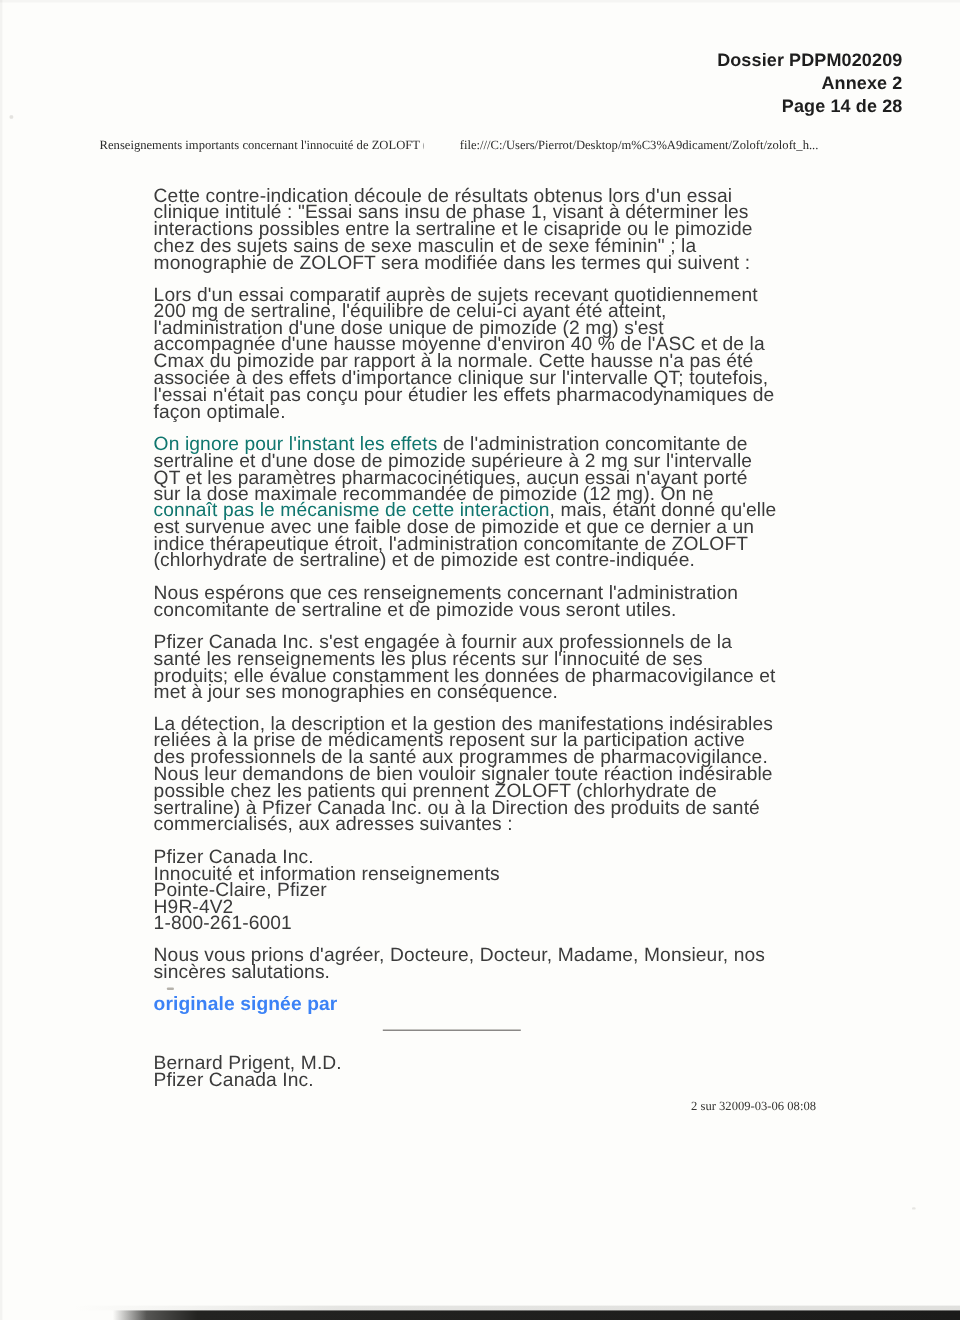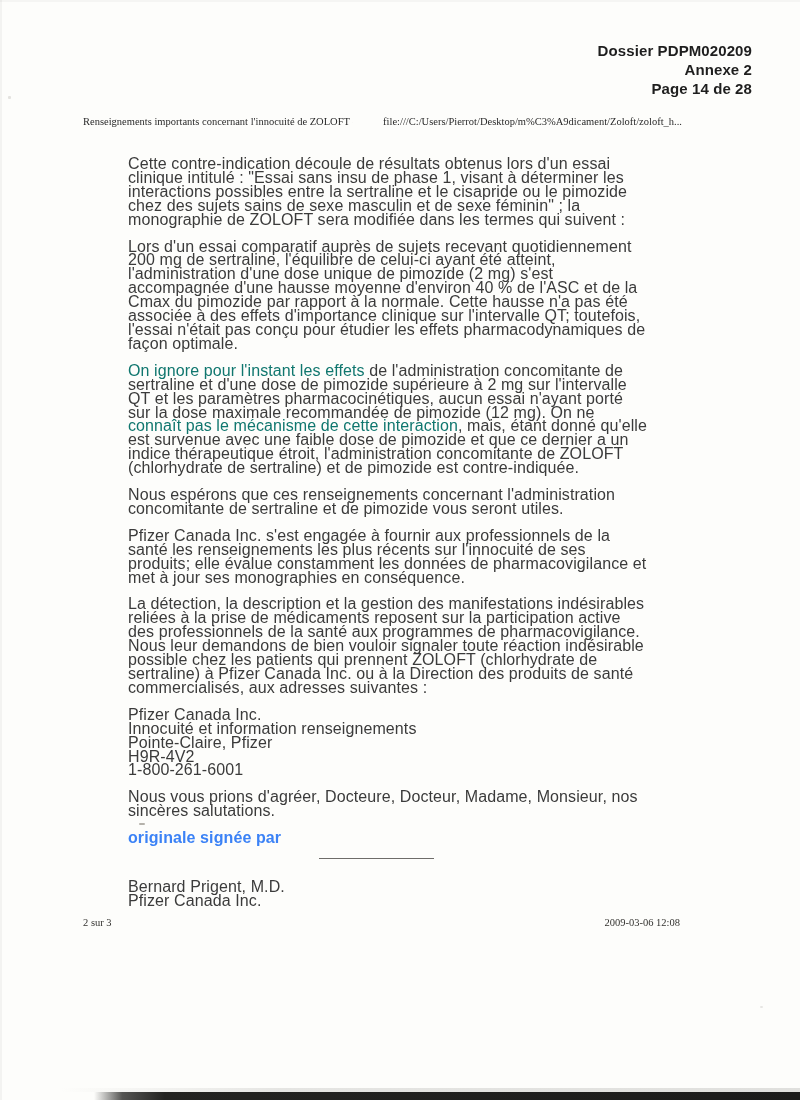--- a/index.html
+++ b/index.html
@@ -57,21 +57,21 @@
   .address-block { margin:0 0 13px 0; }
   .sig-line {
     margin:7px 0 21px 191px;
     width:115px; height:1px;
     background:#6e6c69;
   }
   .signatory div { margin:0; }
 
   .print-footer {
     position:absolute; top:917px; left:83px; right:120px;
-    display:flex; justify-content:space-between;
+    display:flex; justify-content:flex-end;
     font-family:"Liberation Serif", serif;
     font-size:10.5px; color:#33322f;
   }
 </style>
 </head>
 <body>
 
 <div class="sheet">
 
   <div class="doc-header">
@@ -116,21 +116,21 @@
     <div class="sig-line"></div>
 
     <div class="signatory">
       <div>Bernard Prigent, M.D.</div>
       <div>Pfizer Canada Inc.</div>
     </div>
   </div>
 
   <div class="print-footer">
     <span>2 sur 3</span>
-    <span>2009-03-06 12:08</span>
+    <span>2009-03-06 08:08</span>
   </div>
 
   <div class="speck s1"></div>
   <div class="speck s2"></div>
   <div class="speck s3"></div>
   <div class="edge-left"></div>
   <div class="edge-top"></div>
   <div class="bottom-haze"></div>
   <div class="bottom-band"></div>
 

